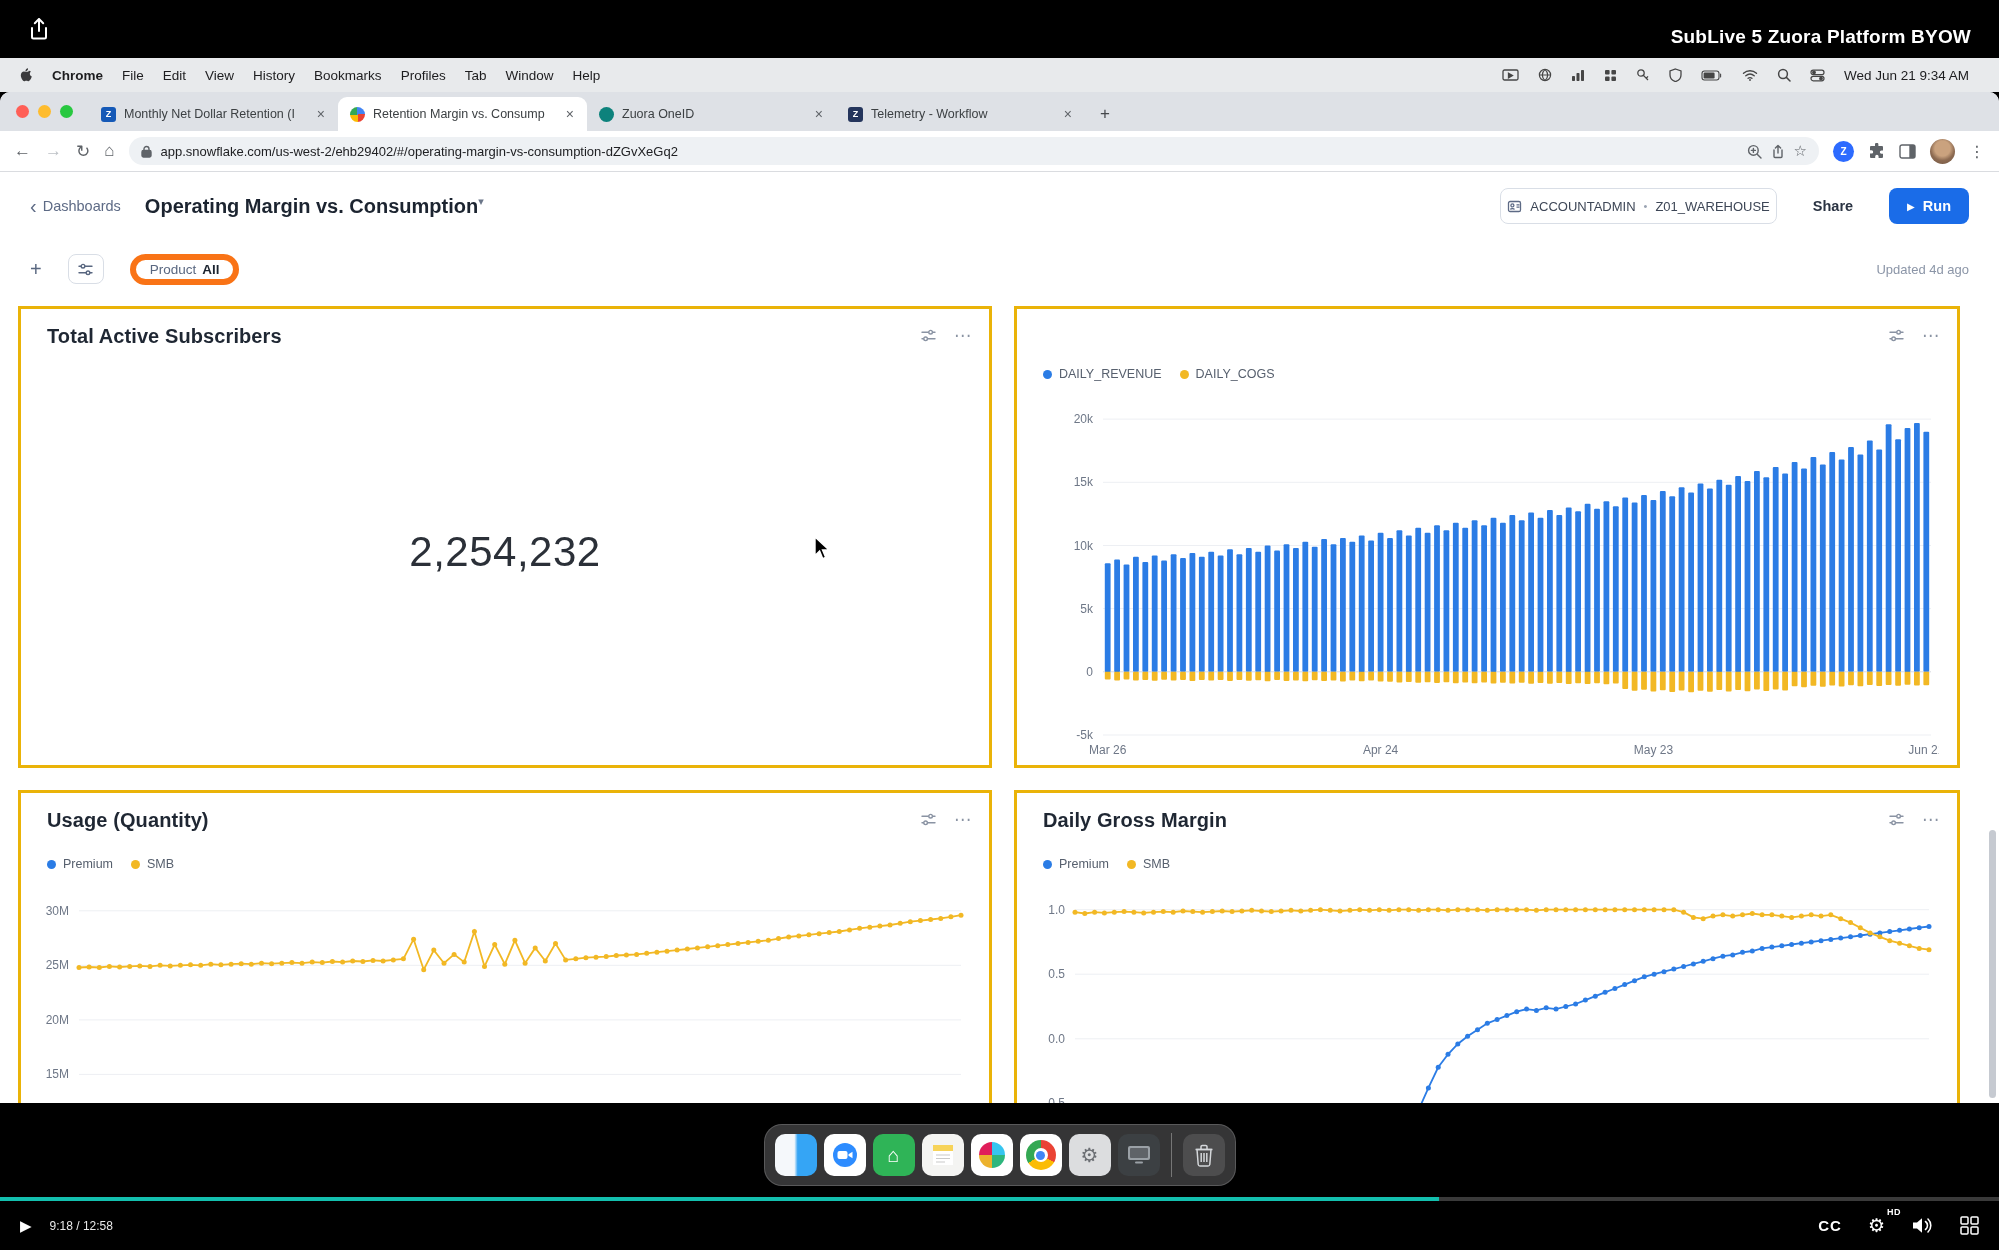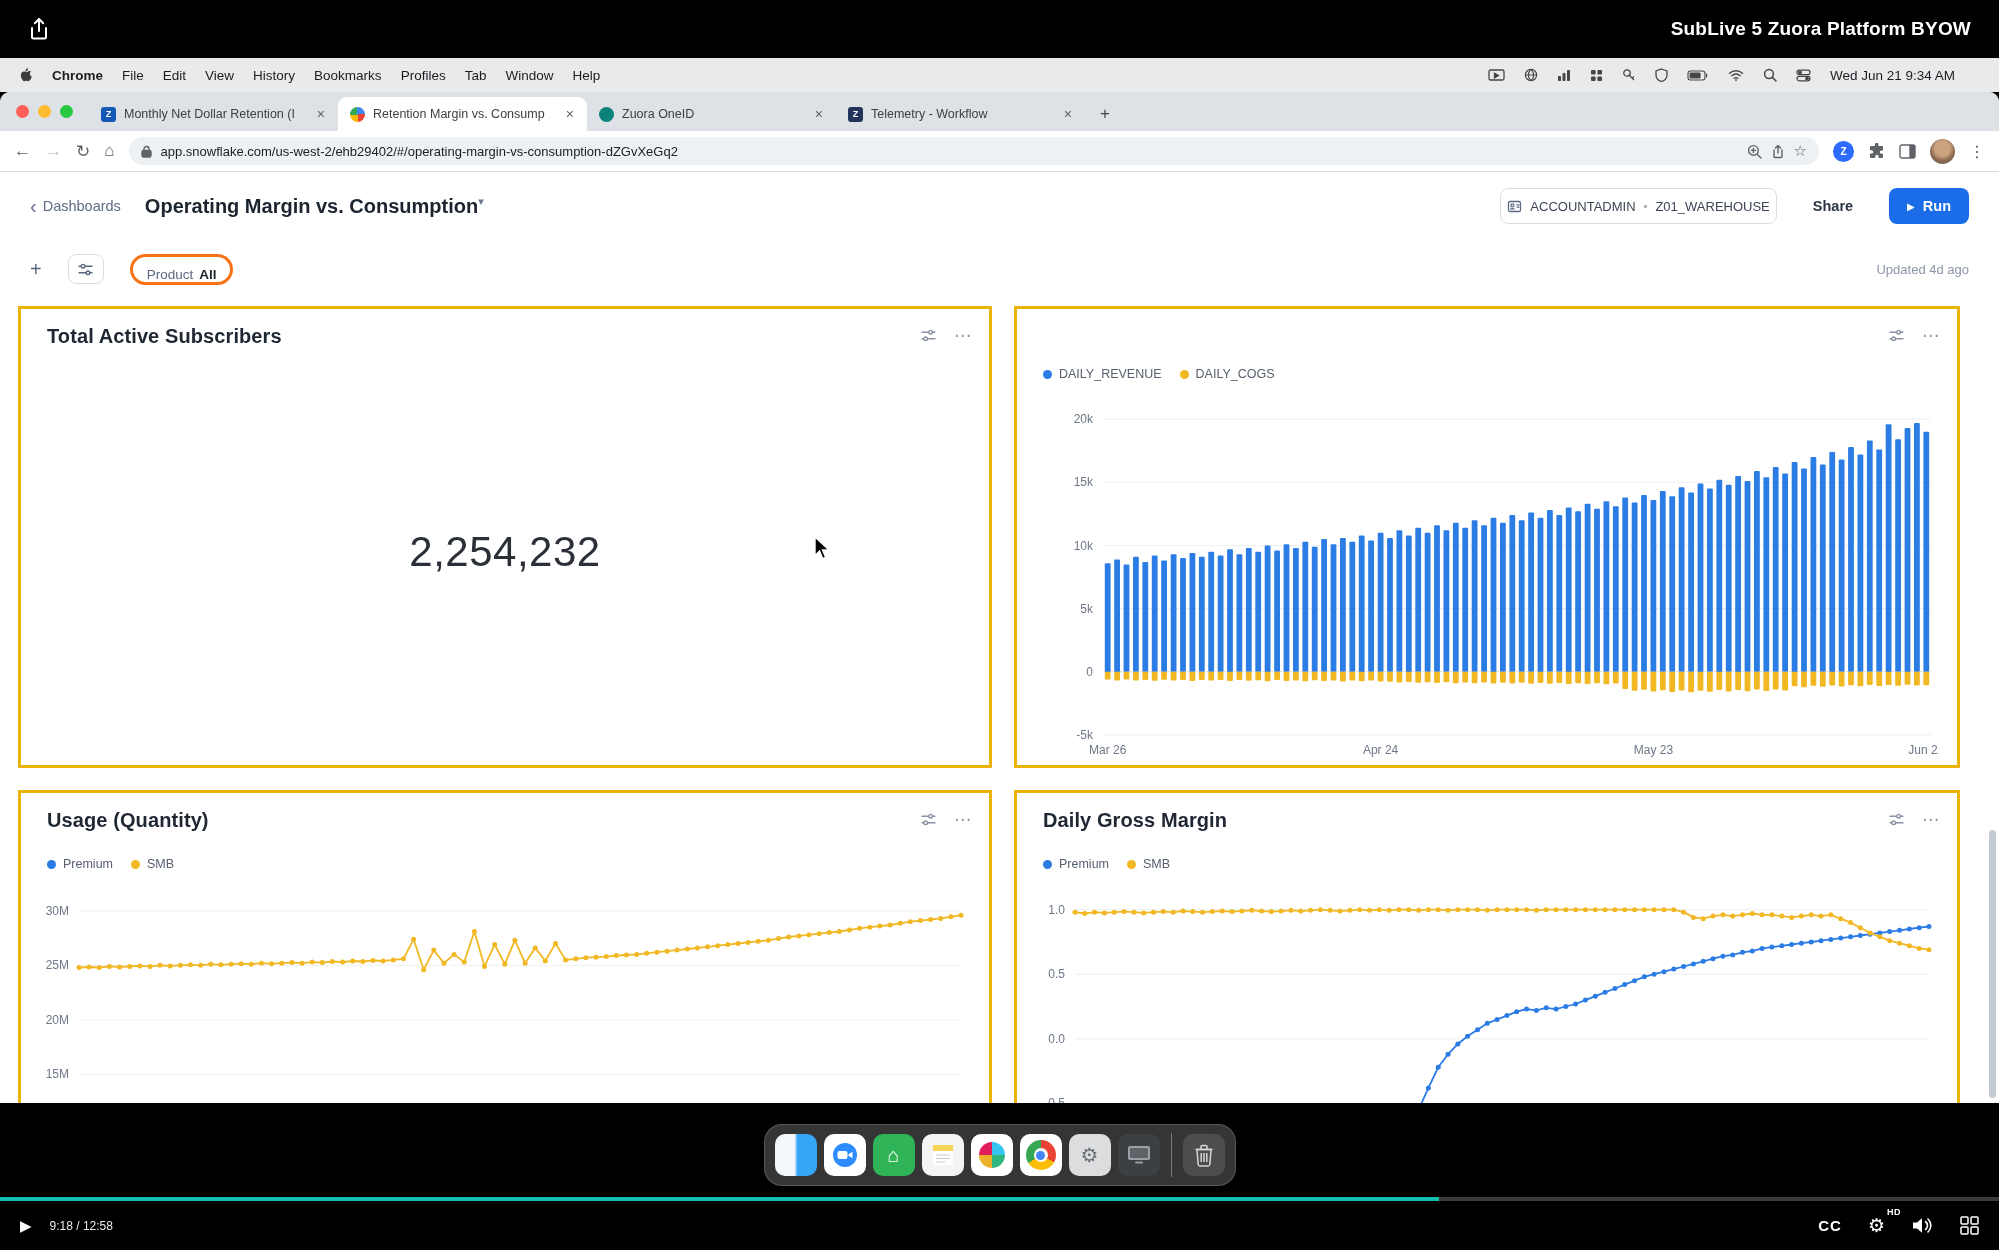--- a/index.html
+++ b/index.html
@@ -2,39 +2,39 @@
 <html><head>
 <meta charset="utf-8">
 <style>
   *{margin:0;padding:0;box-sizing:border-box}
   html,body{width:1999px;height:1250px;background:#000;font-family:"Liberation Sans","DejaVu Sans",sans-serif;}
   .screen{position:relative;width:1999px;height:1250px;background:#000;overflow:hidden}
 
   
   .video-topbar{position:absolute;left:0;top:0;right:0;height:58px;background:#000;display:flex;align-items:center}
   .vshare{position:absolute;left:22px;top:12px;width:34px;height:34px;display:flex;align-items:center;justify-content:center;cursor:pointer}
-  .video-title{position:absolute;right:28px;top:0;height:58px;display:flex;align-items:center;color:#fff;font-size:19px;font-weight:600;letter-spacing:.2px}
+  .video-title{position:absolute;right:28px;top:8px;height:58px;display:flex;align-items:center;color:#fff;font-size:19px;font-weight:600;letter-spacing:.2px}
   .vprogress{position:absolute;left:0;top:1197px;width:100%;height:4px;background:#3a3a3a}
   .vprogress .fill{height:100%;background:#13bfae}
   .vcontrols{position:absolute;left:0;top:1201px;right:0;height:49px;background:#000;display:flex;align-items:center;padding:0 20px;color:#fff}
   .play-glyph{font-size:15px;color:#fff;cursor:pointer}
   .vtime{margin-left:18px;font-size:12px;color:#e9e9e9}
   .vright{margin-left:auto;display:flex;align-items:center;gap:26px}
   .cc{font-weight:700;font-size:15px;letter-spacing:1px;cursor:pointer}
   .gear-wrap{position:relative;cursor:pointer}
   .gear-glyph{font-size:19px;color:#fff}
   .hd-badge{position:absolute;top:-7px;right:-16px;font-size:9px;font-weight:700;color:#fff;letter-spacing:.5px}
 
   
   .menubar{position:absolute;left:0;top:58px;width:100%;height:34px;background:#e8eaec;display:flex;align-items:center;padding:0 18px;font-size:13.5px;color:#1d1d1f;gap:19px}
   .mb-item{cursor:default;white-space:nowrap}
   .mb-bold{font-weight:700}
   .mb-spacer{flex:1}
   .mb-ico{display:inline-flex;align-items:center;opacity:.85}
-  .mb-clock{white-space:nowrap;margin-right:26px}
+  .mb-clock{white-space:nowrap;margin-right:12px}
 
   
   .window{position:absolute;left:0;top:92px;width:1999px;height:1011px;background:#fff;border-radius:10px 10px 0 0;overflow:hidden}
   .tabstrip{position:absolute;left:0;top:0;width:100%;height:39px;background:#dee1e6;display:flex;align-items:flex-end}
   .traffic{display:flex;gap:9px;align-items:center;height:39px;padding:0 16px 0 16px}
   .tl{width:13px;height:13px;border-radius:50%;display:inline-block;cursor:pointer}
   .tl.red{background:#ff5f57}.tl.yel{background:#febc2e}.tl.grn{background:#28c840}
   .tab{width:249px;height:34px;display:flex;align-items:center;gap:8px;padding:0 10px 0 12px;font-size:12.5px;color:#3c4043;border-radius:9px 9px 0 0;cursor:pointer;overflow:hidden}
   .tab.active{background:#fff}
   .tab .lbl{flex:1;white-space:nowrap;overflow:hidden}
@@ -66,21 +66,21 @@
   .ab-right{margin-left:auto;display:flex;align-items:center;gap:26px}
   .ctx-pill{display:flex;align-items:center;gap:8px;border:1px solid #d9dee6;border-radius:8px;height:36px;padding:0 6px;font-size:13px;color:#3d4656;cursor:pointer;white-space:nowrap}
   .ctx-pill .sep-dot{color:#9aa3b2;font-size:11px}
   .share-btn2{font-size:14.5px;font-weight:600;color:#2a3342;cursor:pointer;padding:7px 10px;border-radius:8px}
   .run-btn{display:flex;align-items:center;gap:8px;background:#1a6ce8;color:#fff;font-size:14.5px;font-weight:600;border-radius:8px;height:36px;padding:0 18px;cursor:pointer}
   .run-btn .rplay{font-size:10px}
 
   .filterbar{position:absolute;left:0;top:148px;width:100%;height:58px;display:flex;align-items:center;padding:0 30px;gap:26px}
   .plus-btn{font-size:20px;color:#596780;cursor:pointer;line-height:1}
   .cfg-btn{width:36px;height:30px;border:1px solid #d9dee6;border-radius:8px;display:flex;align-items:center;justify-content:center;cursor:pointer;color:#596780}
-  .fchip{display:flex;align-items:flex-end;gap:6px;border:3px solid #f97316;border-radius:16px;height:31px;padding:0 14px;font-size:13.5px;cursor:pointer}
+  .fchip{display:flex;align-items:center;gap:6px;border:6px solid #f97316;border-radius:16px;height:31px;padding:0 14px;font-size:13.5px;cursor:pointer}
   .fchip .fl{color:#596780}.fchip .fv{color:#1c2430;font-weight:700}
   .updated{margin-left:auto;color:#8b95a7;font-size:13px}
 
   .tile{position:absolute;background:#fff;border:3px solid #eab308;border-radius:0;overflow:hidden}
   .tile h3{position:absolute;left:26px;top:16px;font-size:20px;font-weight:700;color:#1f2733;letter-spacing:.1px}
   .tile-actions{position:absolute;right:18px;top:18px;display:flex;gap:18px;align-items:center;color:#8a93a3}
   .tile-actions .more-h{font-size:17px;cursor:pointer;line-height:1}
   .tile-actions .cfgico{cursor:pointer;display:inline-flex}
   .big-number{position:absolute;left:0;top:219px;width:100%;text-align:center;font-size:42px;font-weight:500;color:#2b3038;letter-spacing:.5px}
   .legend{position:absolute;left:26px;display:flex;gap:18px;align-items:center;font-size:12.5px;color:#57606e}

